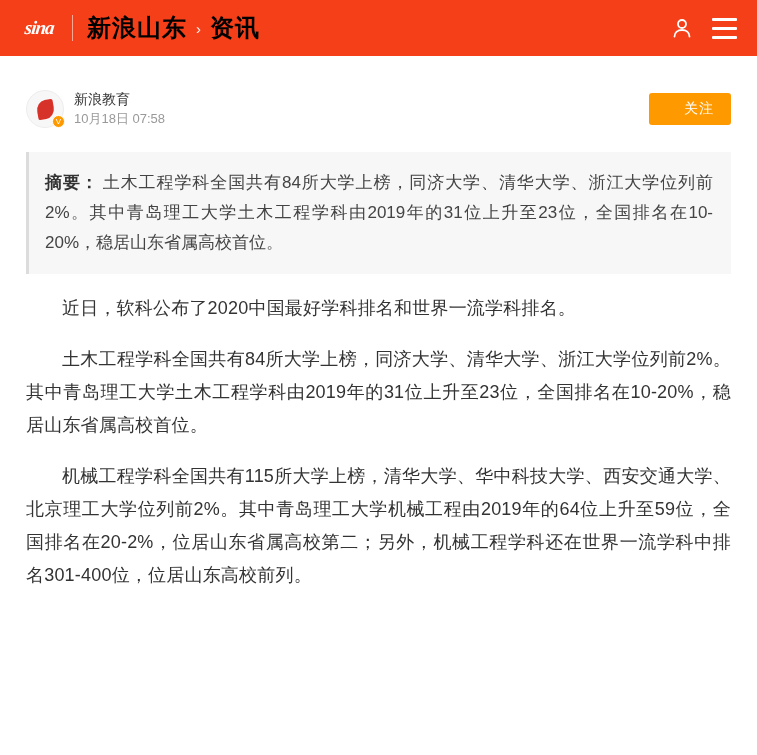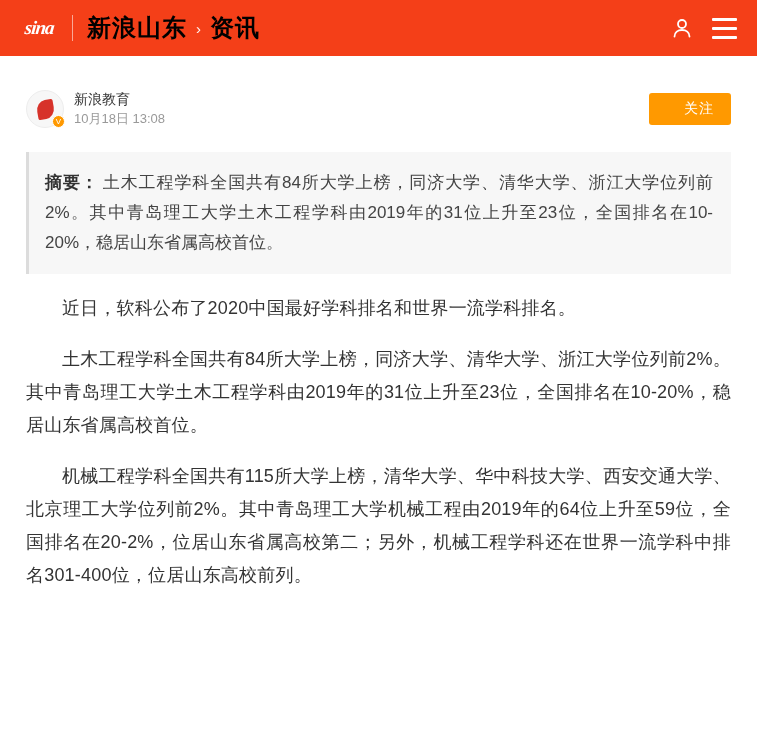--- a/index.html
+++ b/index.html
@@ -236,21 +236,21 @@
   <div class="article">
 
 
     <div class="byline">
       <div class="avatar">
         <div class="flame"></div>
         <div class="vbadge">V</div>
       </div>
       <div class="byline-text">
         <span class="source-name">新浪教育</span>
-        <span class="source-time">10月18日 13:08</span>
+        <span class="source-time">10月18日 07:58</span>
       </div>
       <div class="byline-spacer"></div>
       <button class="follow-btn">关注</button>
     </div>
 
     <div class="summary">
       <b>摘要：</b><span>土木工程学科全国共有84所大学上榜，同济大学、清华大学、浙江大学位列前2%。其中青岛理工大学土木工程学科由2019年的31位上升至23位，全国排名在10-20%，稳居山东省属高校首位。</span>
     </div>
 
     <div class="body-text">

